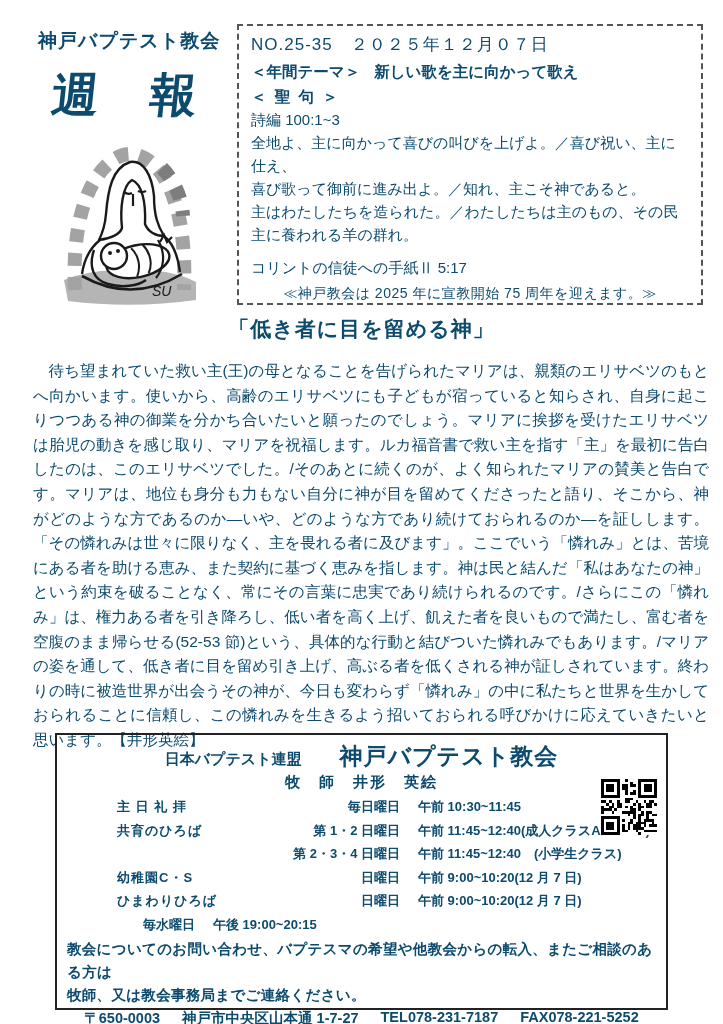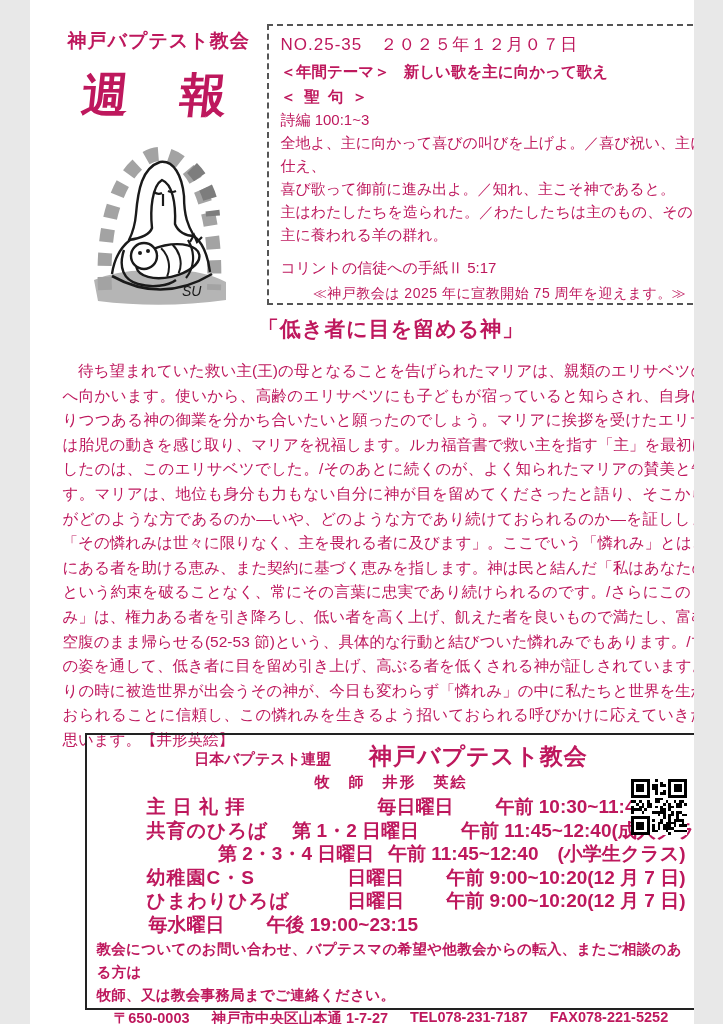--- a/index.html
+++ b/index.html
@@ -1,18 +1,18 @@
 <!DOCTYPE html>
 <html lang="ja"><head>
 <meta charset="utf-8">
 <style>
   html,body{margin:0;padding:0;background:#e8e8e8;}
   .page{
-    position:relative; width:664px; height:1024px; margin:0 auto;
-    background:#ffffff; color:#be185d;
+    position:relative; width:723px; height:1024px; margin:0 auto;
+    background:#ffffff; color:#0c4a6e;
     font-family:"Liberation Sans", sans-serif;
     overflow:hidden;
   }
   
   .masthead{position:absolute; left:38px; top:28px; width:195px;}
   .church-name{font-size:19px; font-weight:bold; letter-spacing:1px; white-space:nowrap;}
   .bulletin-title{
     margin-top:10px; margin-left:14px; font-size:47px; font-weight:bold;
     transform:skewX(-6deg); white-space:nowrap; letter-spacing:2px;
   }
@@ -42,21 +42,21 @@
   }
   
   .footer-box{
     position:absolute; left:55px; top:733px; width:613px; height:277px;
     border:2px solid #222; box-sizing:border-box; padding:6px 10px 0 10px;
   }
   .footer-head{display:flex; justify-content:center; align-items:baseline; gap:38px;}
   .federation{font-size:15px; font-weight:bold;}
   .footer-church{font-size:23px; font-weight:bold; letter-spacing:1px;}
   .pastor{text-align:center; font-weight:bold; font-size:15px; margin:1px 0 3px 0; letter-spacing:2px;}
-  .sched-row{display:flex; font-size:19px; line-height:23.5px; font-weight:bold; white-space:nowrap;gap:24px;}
+  .sched-row{display:flex; font-size:13px; line-height:23.5px; font-weight:bold; white-space:nowrap;}
   .sched-label{width:205px; padding-left:50px; box-sizing:border-box; letter-spacing:1px;}
   .sched-day{width:128px; text-align:right;}
   .sched-time{margin-left:18px;}
   .contact-note{font-weight:bold; font-size:14.5px; line-height:23px; margin-top:2px; letter-spacing:0.3px;}
   .addr{display:flex; justify-content:center; gap:22px; font-weight:bold; font-size:14.5px; margin-top:2px; white-space:nowrap;}
   .qr{position:absolute; right:9px; top:44px; width:56px; height:56px;}
 </style>
 </head>
 <body>
 
@@ -148,21 +148,21 @@
       <span class="sched-day">日曜日</span>
       <span class="sched-time">午前 9:00~10:20(12 月 7 日)</span>
     </div>
     <div class="sched-row">
       <span class="sched-label">ひまわりひろば</span>
       <span class="sched-day">日曜日</span>
       <span class="sched-time">午前 9:00~10:20(12 月 7 日)</span>
     </div>
     <div class="sched-row">
       <span class="sched-day">毎水曜日</span>
-      <span class="sched-time">午後 19:00~23:15</span>
+      <span class="sched-time">午後 19:00~20:15</span>
     </div>
 
     <div class="contact-note">教会についてのお問い合わせ、バプテスマの希望や他教会からの転入、またご相談のある方は</div>
     <div class="contact-note" style="margin-top:0;">牧師、又は教会事務局までご連絡ください。</div>
 
     <div class="addr">
       <span>〒650-0003</span>
       <span>神戸市中央区山本通 1-7-27</span>
       <span>TEL078-231-7187</span>
       <span>FAX078-221-5252</span>

